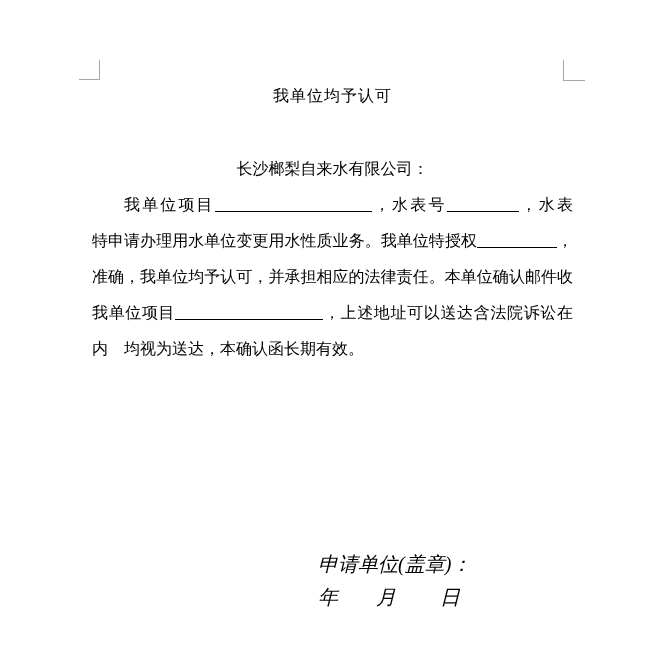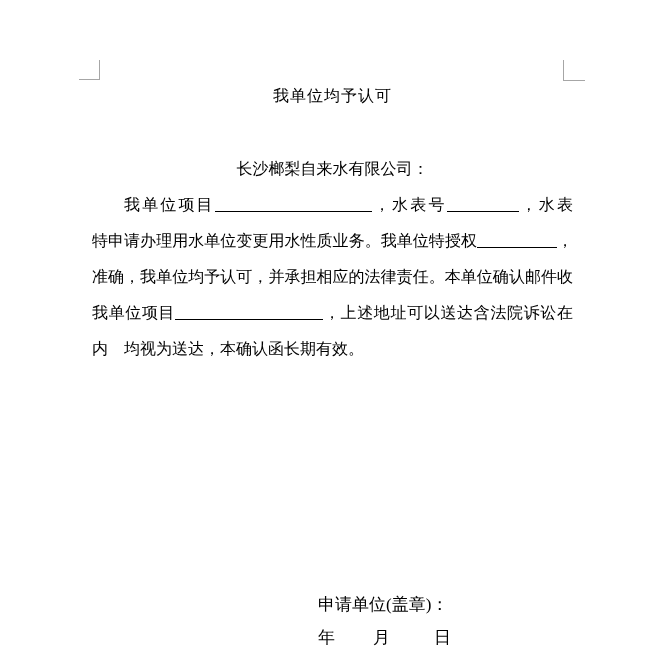--- a/index.html
+++ b/index.html
@@ -38,21 +38,21 @@
   .blank{
     display:inline-block;
     height:4px;
     border-bottom:1px solid var(--text);
     position:relative;top:2px;
   }
   .w157{width:157px}.w72{width:72px}.w172{width:172px}.w183{width:183px}
   .w80{width:80px}.w116{width:116px}.w148{width:148px}
 
   
-  .sig{position:absolute;left:318px;top:588px;font-size:17px;}
+  .sig{position:absolute;left:318px;top:548px;font-size:20px;font-style:italic;}
   .sig-line{height:33px;line-height:33px;white-space:nowrap;}
   .date-month{margin-left:38px;}
   .date-day{margin-left:44px;}
 </style>
 </head>
 <body>
 
 <div class="page">
 
   <div class="crop crop-tl"></div>

